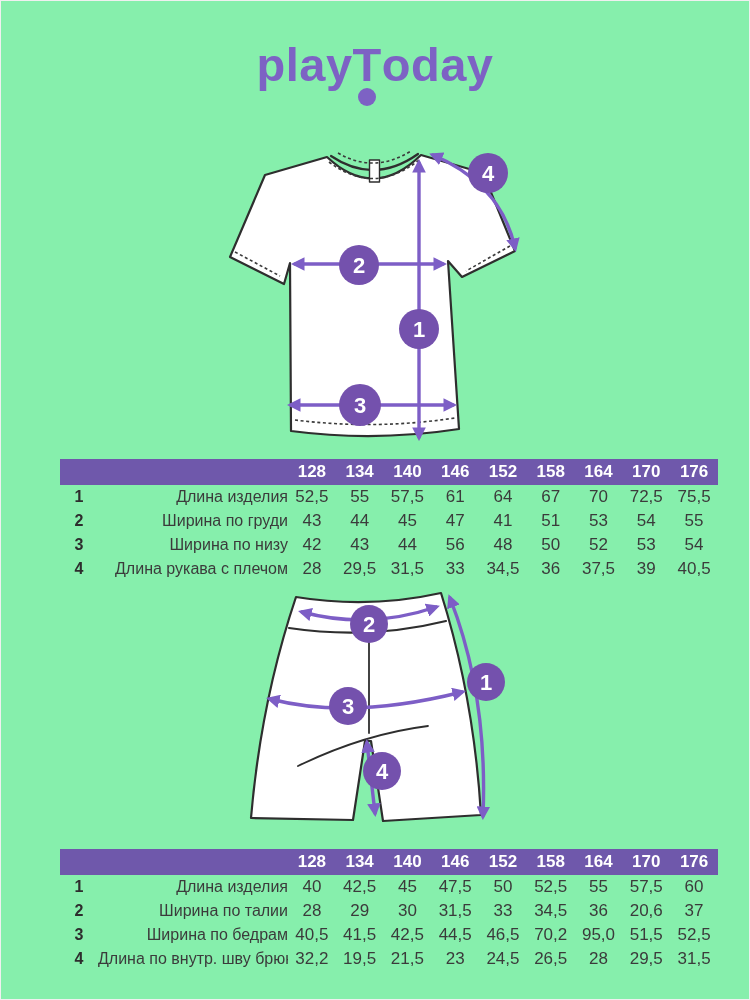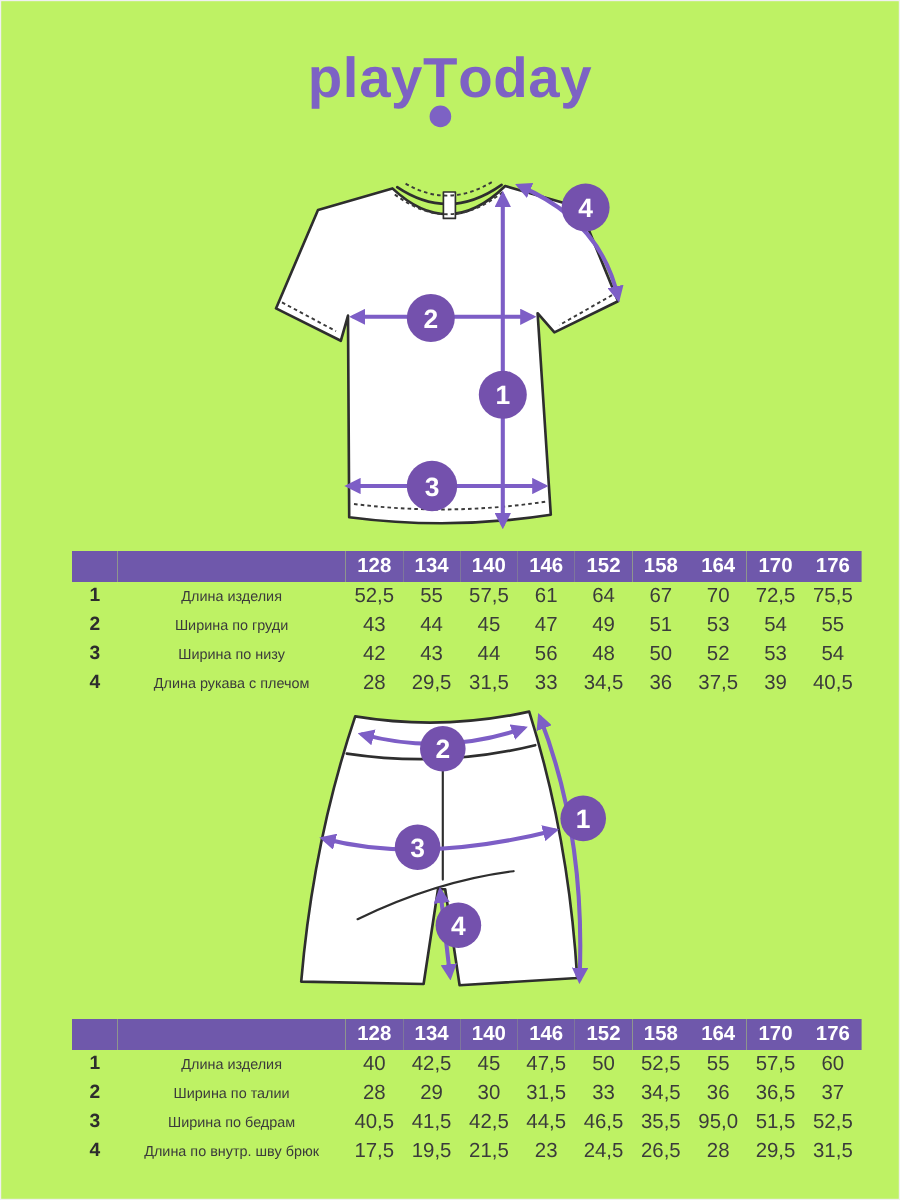--- a/index.html
+++ b/index.html
@@ -1,18 +1,18 @@
 <!DOCTYPE html>
 <html><head>
 <meta charset="utf-8">
 <style>
   html,body { margin:0; padding:0; background:#fff; }
   body { width:750px; height:1000px; font-family:"Liberation Sans", sans-serif; }
   .page { position:relative; width:750px; height:1000px; box-sizing:border-box;
-          border:1px solid #f0f0f0; background:#bef264; overflow:hidden;padding-left:40px; }
+          border:1px solid #f0f0f0; background:#86efac; overflow:hidden;padding-left:40px; }
 
   
   .logo { position:absolute; top:36px; left:0; width:100%; text-align:center;
           color:#7d62c4; font-weight:bold; font-size:47px; letter-spacing:.5px; }
   .logo .lt { position:relative; display:inline-block; }
   .logo .dot { position:absolute; left:50%; margin-left:-9px; top:51px;
                width:18px; height:18px; border-radius:50%; background:#7d62c4; }
 
   
   .tshirt-svg { position:absolute; left:200px; top:128px; width:355px; height:332px; }
@@ -23,21 +23,21 @@
                      table-layout:fixed; color:#3b3b3b; }
   .size-table th, .size-table td { padding:0; text-align:center; vertical-align:middle;
                                    white-space:nowrap; overflow:hidden; }
   .size-table thead th { background:#6f58ab; color:#fff; font-weight:bold;
                          font-size:17px; height:26px; }
   .size-table tbody tr { height:24px; }
   .size-table tbody td { font-size:17px; }
   .size-table col.c-num   { width:38px; }
   .size-table col.c-label { width:190px; }
   .size-table td.num   { font-weight:bold; font-size:16px; color:#2d2d2d; }
-  .size-table td.label { text-align:center; font-size:12px; }
+  .size-table td.label { text-align:right; font-size:16px; }
   #table-tshirt { top:458px; }
   #table-shorts { top:848px; }
 </style>
 </head>
 <body>
 
 <div class="page">
 
   <div class="logo">
     <span>play</span><span class="lt"><span>T</span><span class="dot"></span></span><span>oday</span>
@@ -124,21 +124,21 @@
         <td>72,5</td>
         <td>75,5</td>
       </tr>
       <tr>
         <td class="num">2</td>
         <td class="label">Ширина по груди</td>
         <td>43</td>
         <td>44</td>
         <td>45</td>
         <td>47</td>
-        <td>49</td>
+        <td>41</td>
         <td>51</td>
         <td>53</td>
         <td>54</td>
         <td>55</td>
       </tr>
       <tr>
         <td class="num">3</td>
         <td class="label">Ширина по низу</td>
         <td>42</td>
         <td>43</td>
@@ -244,40 +244,40 @@
       <tr>
         <td class="num">2</td>
         <td class="label">Ширина по талии</td>
         <td>28</td>
         <td>29</td>
         <td>30</td>
         <td>31,5</td>
         <td>33</td>
         <td>34,5</td>
         <td>36</td>
-        <td>36,5</td>
+        <td>20,6</td>
         <td>37</td>
       </tr>
       <tr>
         <td class="num">3</td>
         <td class="label">Ширина по бедрам</td>
         <td>40,5</td>
         <td>41,5</td>
         <td>42,5</td>
         <td>44,5</td>
         <td>46,5</td>
-        <td>35,5</td>
+        <td>70,2</td>
         <td>95,0</td>
         <td>51,5</td>
         <td>52,5</td>
       </tr>
       <tr>
         <td class="num">4</td>
         <td class="label">Длина по внутр. шву брюк</td>
-        <td>17,5</td>
+        <td>32,2</td>
         <td>19,5</td>
         <td>21,5</td>
         <td>23</td>
         <td>24,5</td>
         <td>26,5</td>
         <td>28</td>
         <td>29,5</td>
         <td>31,5</td>
       </tr>
     </tbody>

